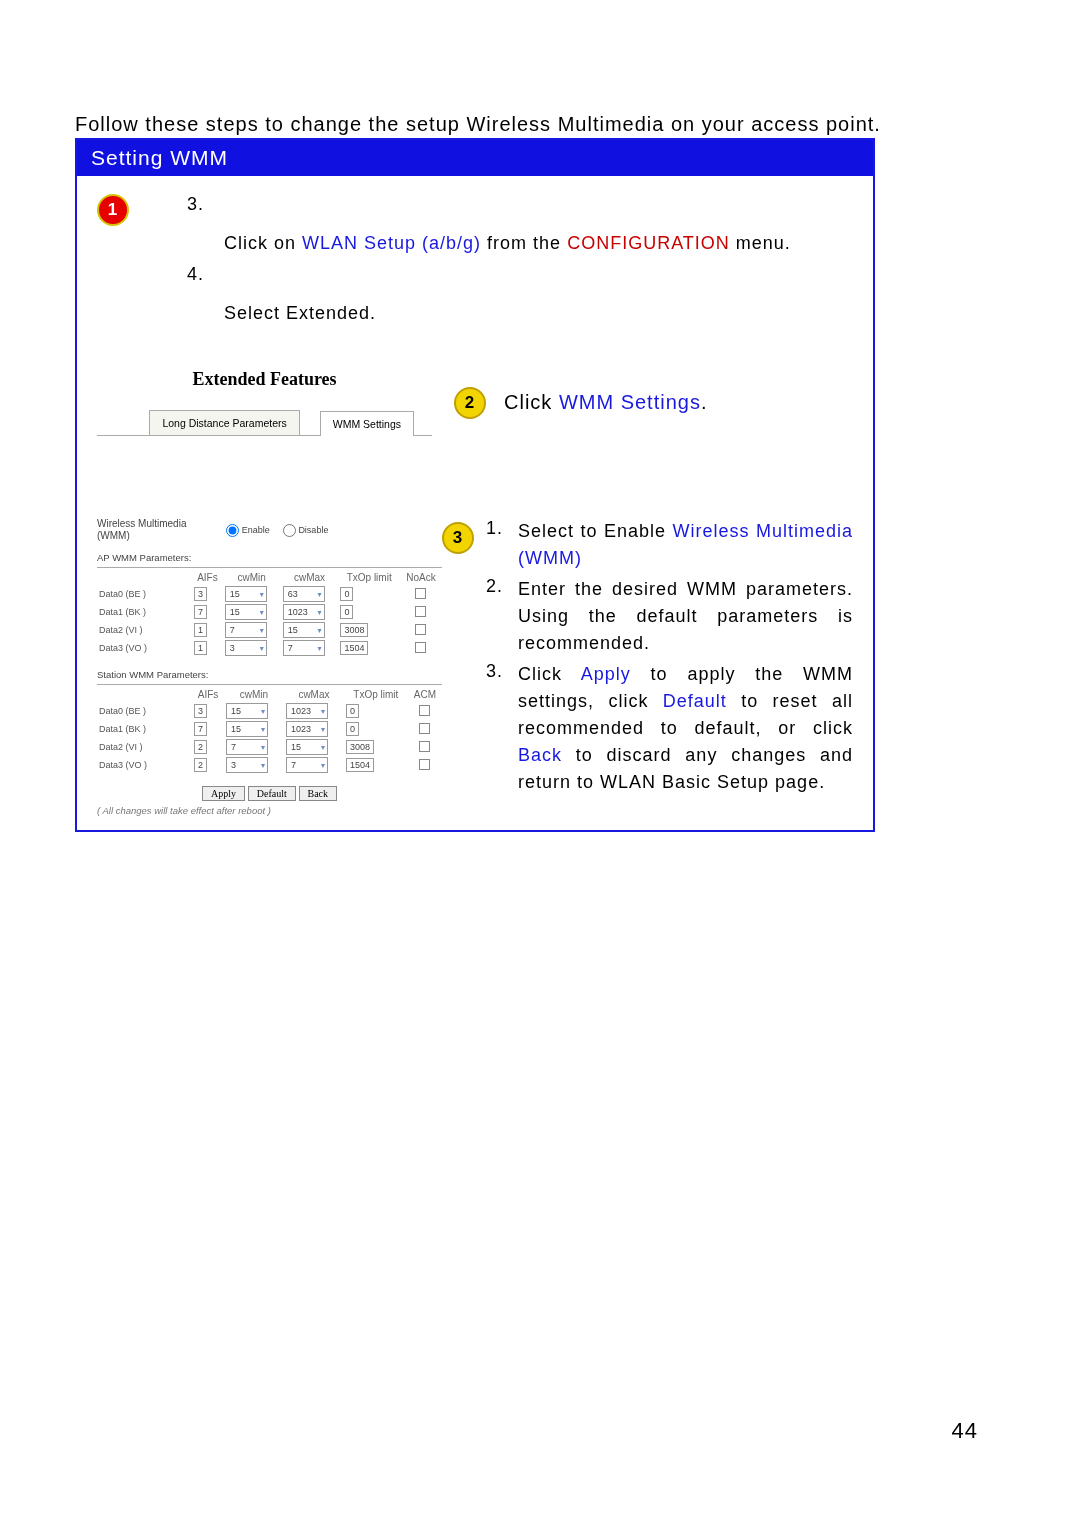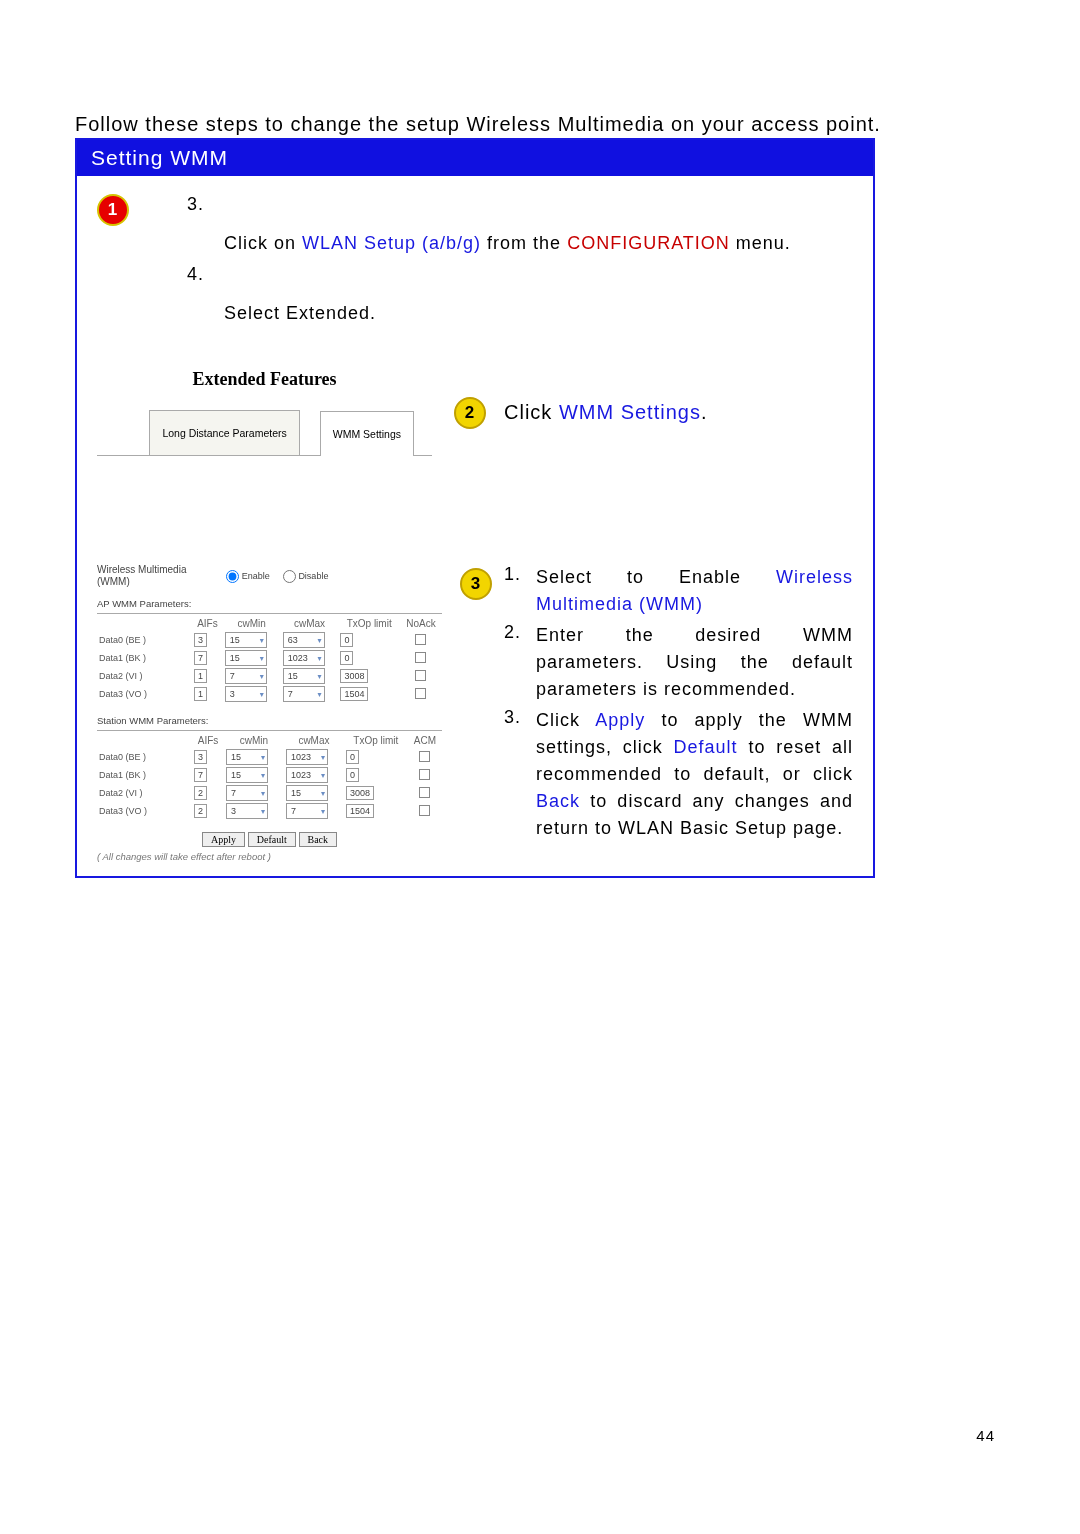--- a/index.html
+++ b/index.html
@@ -31,28 +31,28 @@
   .steps1 .item .t { flex: 1; text-align: justify; line-height: 1.45; margin-top: 36px; }
   .link-blue { color: #1818e0; }
   .link-red { color: #c70000; }
   
   .row2 { display: flex; align-items: center; gap: 22px; margin-top: 35px; }
   .tabwrap { width: 335px; font-family: Tahoma, Arial, sans-serif; }
   .tabtitle { text-align: center; font-weight: bold; font-family: 'Times New Roman', serif; font-size: 18px; margin-bottom: 20px; letter-spacing: 0; }
   .tabbar { display: flex; border-bottom: 1px solid #aaa; }
   .tab {
     border: 1px solid #aaa; border-bottom: none; font-size: 10.5px;
-    padding: 16px 12px; background: #f5f5f0; position: relative;
+    padding: 6px 12px; background: #f5f5f0; position: relative;
     letter-spacing: 0;
   }
   .tab.active { background: #fff; top: 1px; }
   .tabspace { flex: 1; }
   .row2 .right { flex: 1; display: flex; align-items: center; gap: 18px; font-size: 20px; }
   
-  .bottom { display: flex; gap: 18px; margin-top: 108px; }
+  .bottom { display: flex; margin-top: 82px; }
   .panel { width: 345px; font-size: 10px; color: #444; font-family: Tahoma, Arial, sans-serif; letter-spacing: 0; }
   .panel .grp { display: flex; align-items: center; gap: 14px; margin-bottom: 10px; }
   .panel .grp-label { width: 115px; font-size: 10px; line-height: 1.2; }
   .panel input[type=radio] { vertical-align: middle; }
   .panel .rlab { font-size: 9px; margin-right: 10px; }
   .panel .sub { font-size: 9.5px; color: #444; margin: 4px 0 4px 0; }
   table.wmm { border-collapse: collapse; width: 100%; font-size: 9px; color: #444; margin-bottom: 12px; }
   table.wmm th { font-weight: normal; color: #666; text-align: center; padding: 2px 2px; font-size: 10px; }
   table.wmm td { padding: 1px 2px; }
   table.wmm td:first-child { width: 95px; color: #555; }
@@ -62,21 +62,21 @@
   .chk { width: 11px; height: 11px; border: 1px solid #888; display: inline-block; }
   .btnrow { text-align: center; margin-top: 6px; }
   .btn { border: 1px solid #888; background: #efefef; font-size: 10px; padding: 1px 8px; font-family: Tahoma; }
   .note { text-align: left; font-style: italic; font-size: 9.5px; color: #777; margin-top: 4px; }
   .rcol { flex: 1; display: flex; gap: 12px; font-size: 18px; }
   .rcol .badgecol { flex: none; padding-top: 4px; }
   .rcol ol { list-style: none; }
   .rcol ol li { display: flex; gap: 14px; margin-bottom: 4px; }
   .rcol ol li .n { width: 18px; flex: none; }
   .rcol ol li .t { flex: 1; text-align: justify; line-height: 1.5; }
-  .pagenum { position: absolute; bottom: 90px; right: 85px; font-size: 15px; margin-top: 12px; }
+  .pagenum { position: absolute; bottom: 90px; right: 102px; font-size: 22px; margin-top: 12px; }
   hr.sep { border: none; border-top: 1px solid #aaa; margin: 2px 0; }
 </style>
 </head>
 <body>
 
 <div class="intro">Follow these steps to change the setup Wireless Multimedia on your access point.</div>
 
 <div class="box">
   <div class="bar">Setting WMM</div>
   <div class="body">

